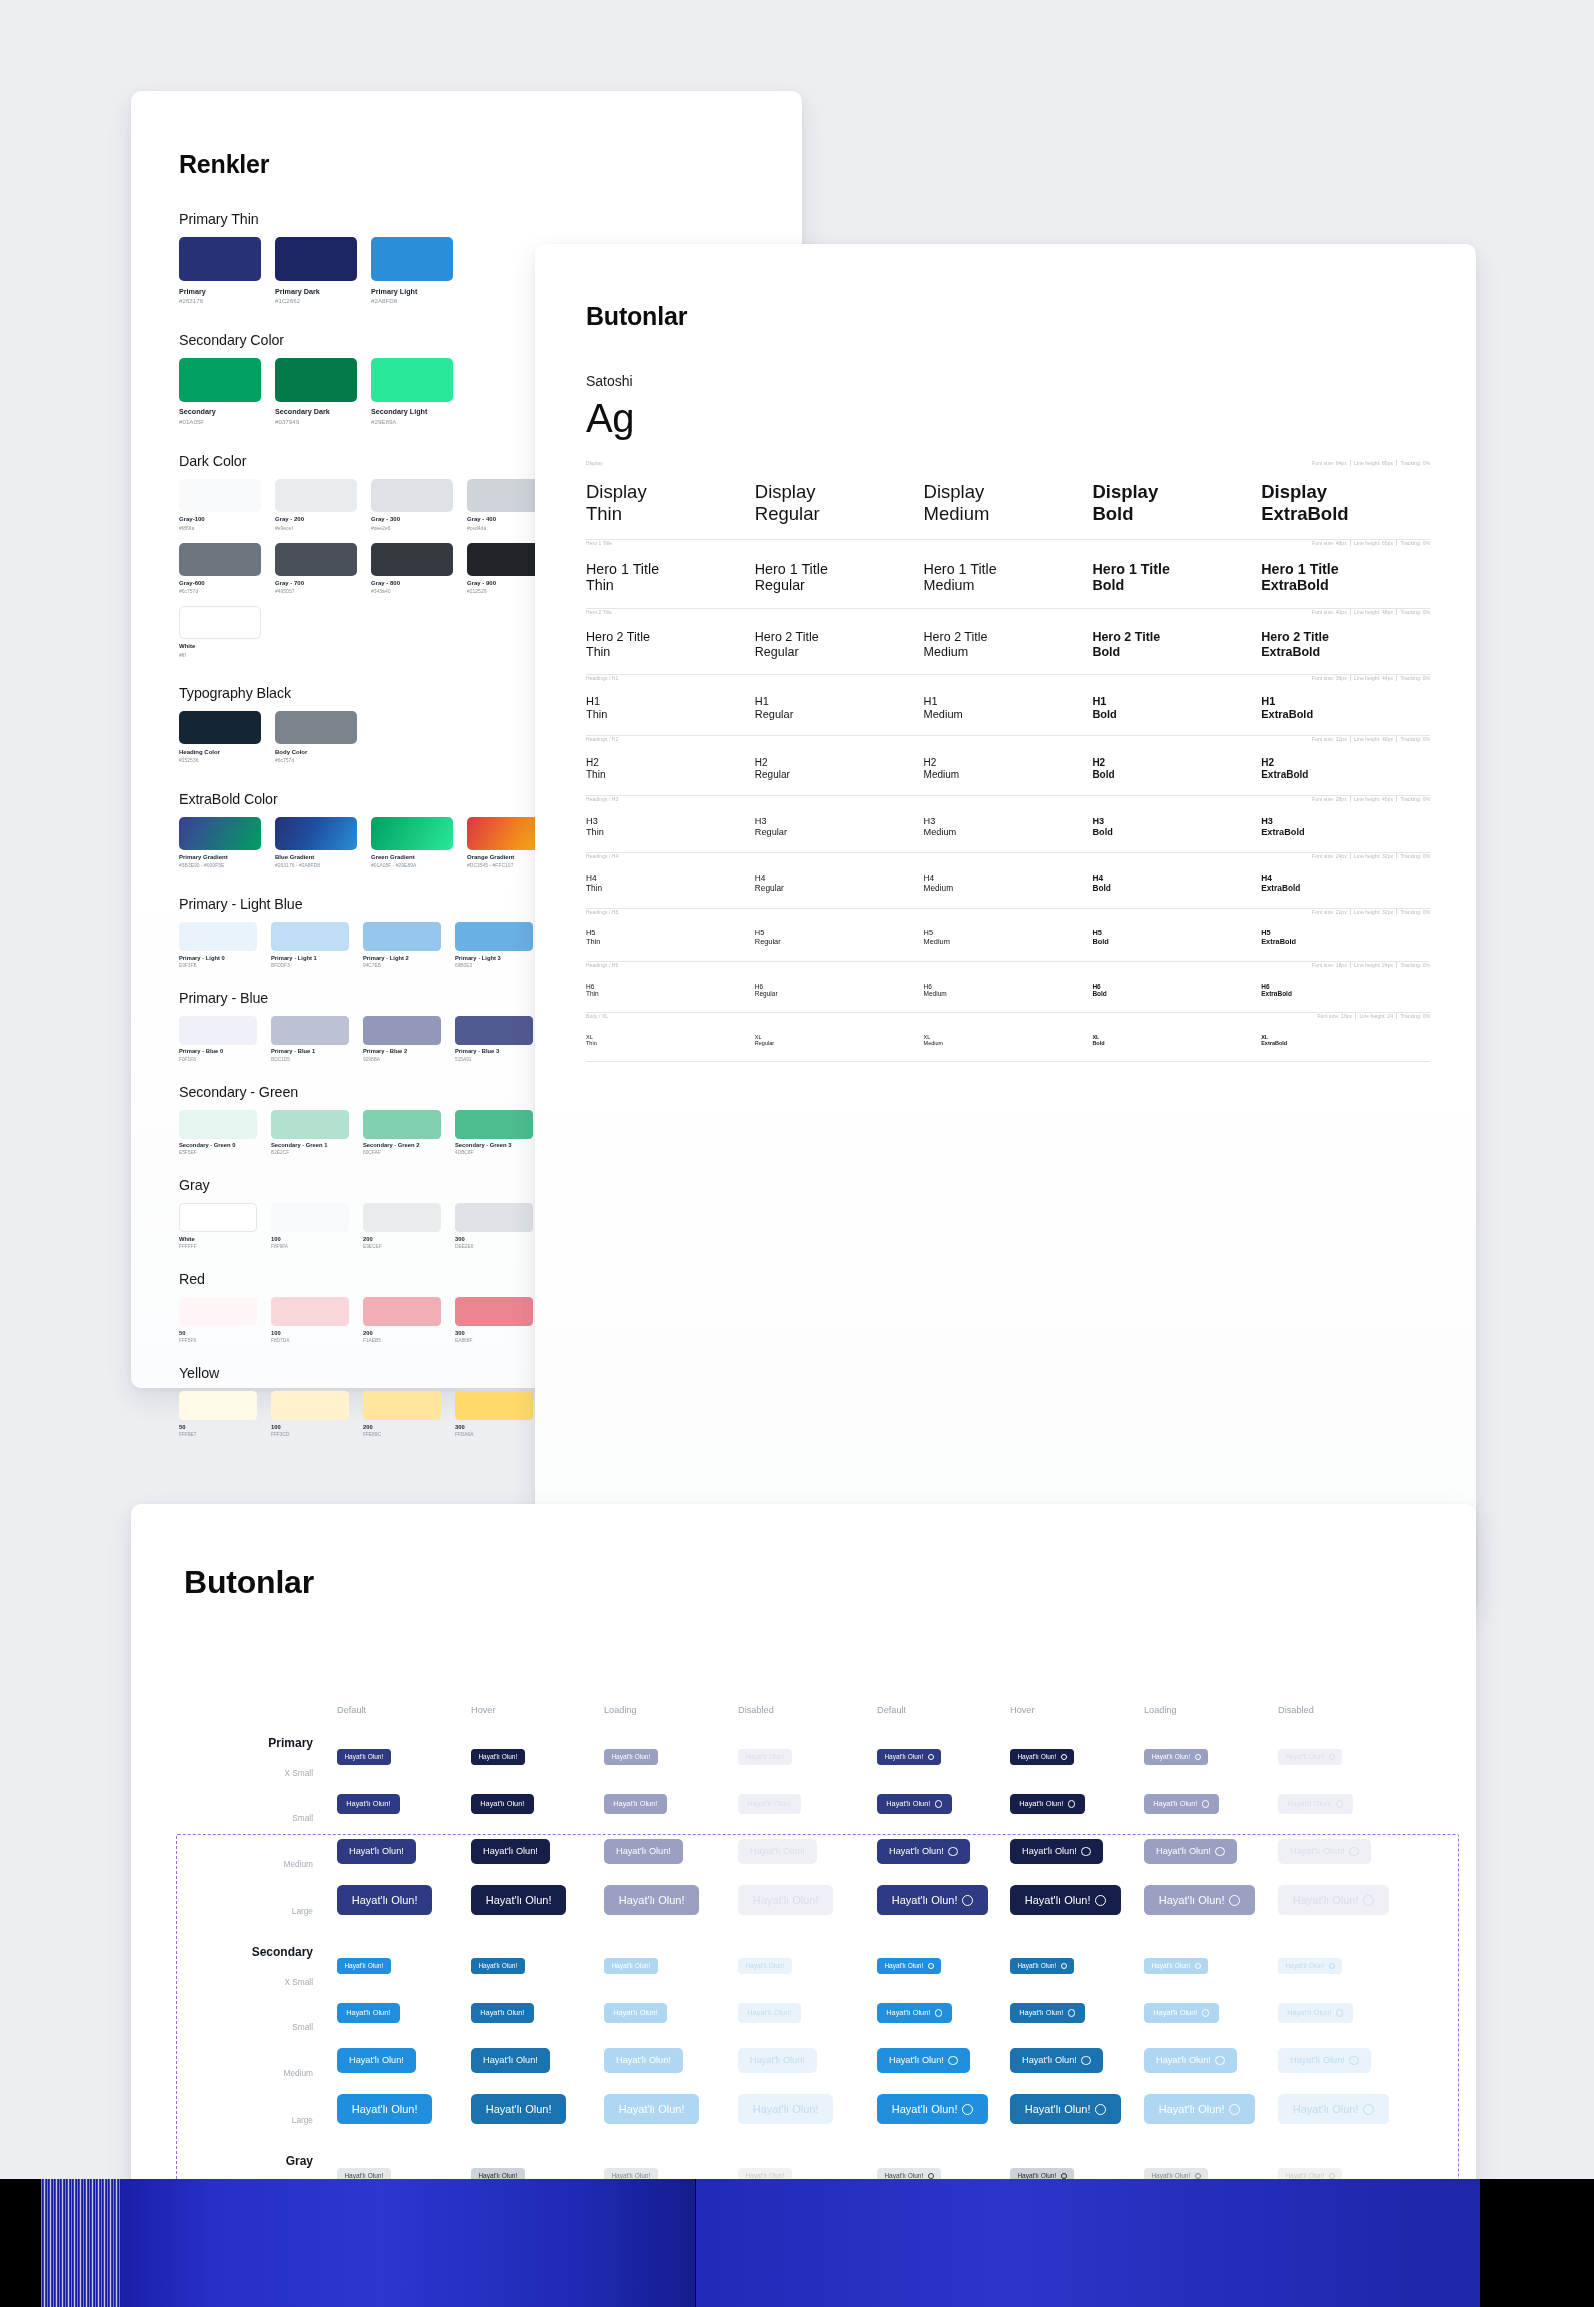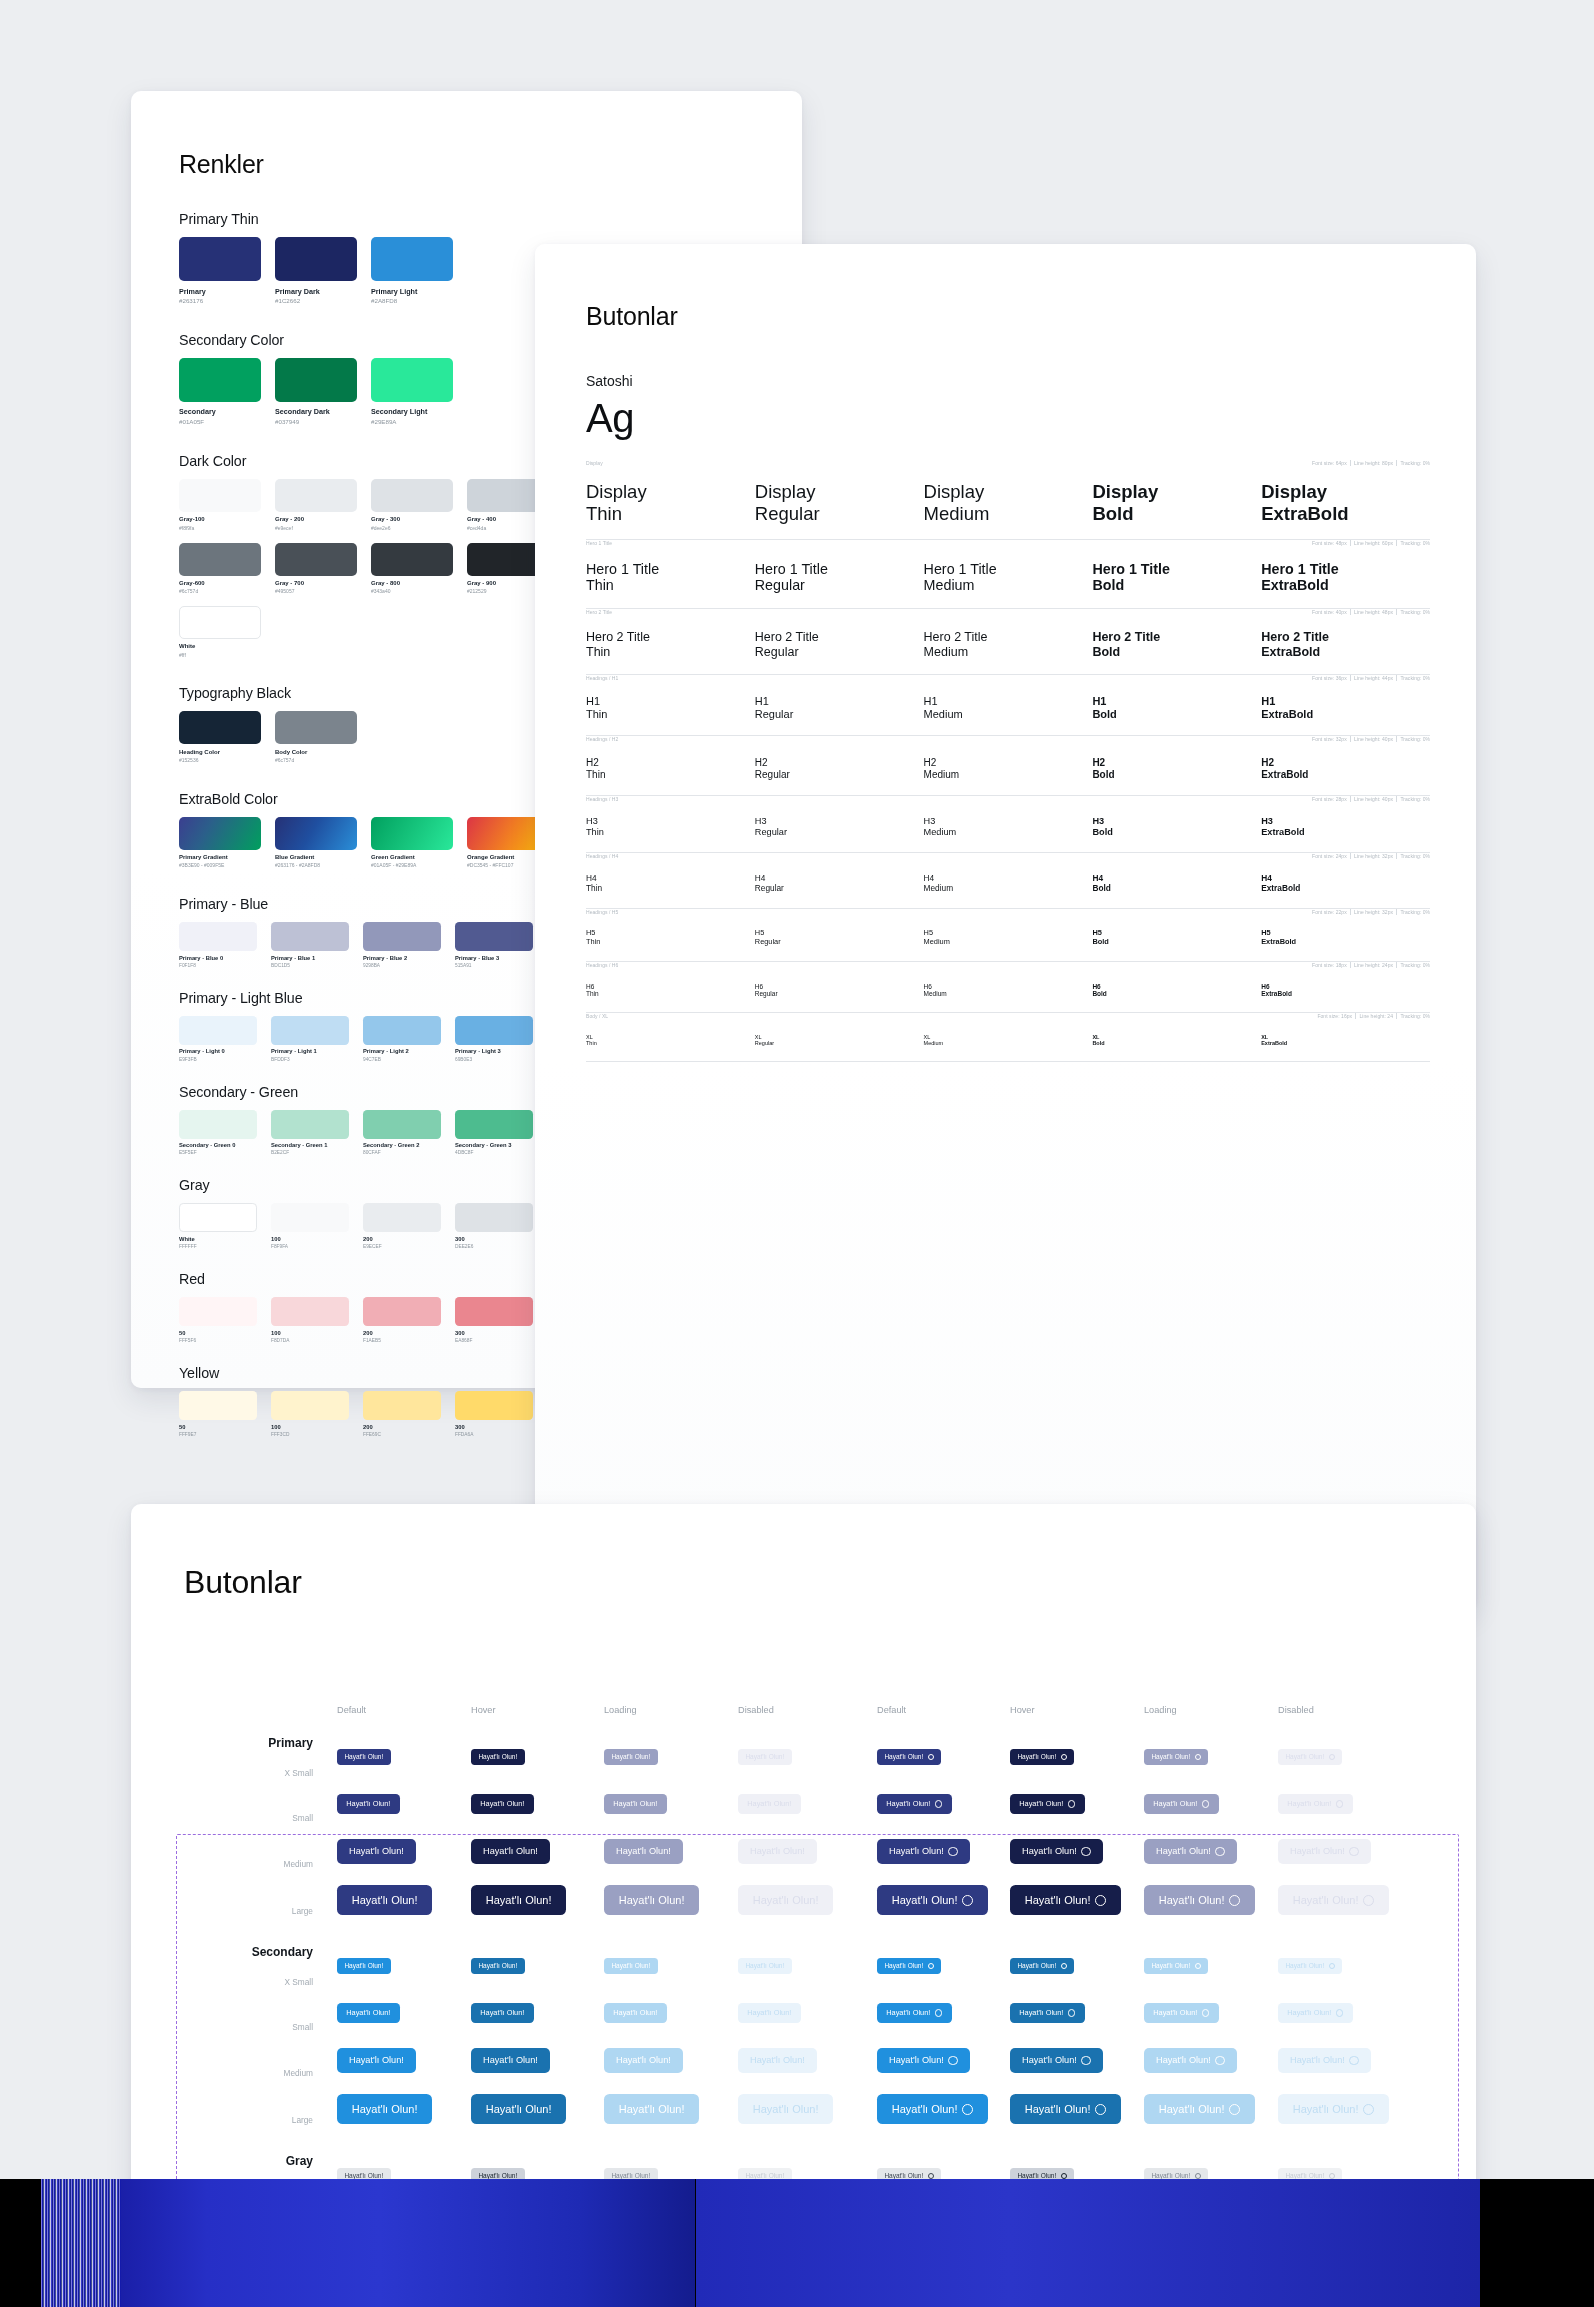--- a/index.html
+++ b/index.html
@@ -41,21 +41,21 @@
     position: absolute;
     background: linear-gradient(180deg, #ffffff 0%, #ffffff 60%, #fbfcfd 100%);
     border-radius: 10px;
     box-shadow: 0 11px 28px rgba(30,40,70,.10), 0 1.8px 6.5px rgba(30,40,70,.05);
   }
   #card-colors   { left: 131px;  top: 91px;  width: 671px; height: 1297px; z-index: 10; }
   #card-typo     { left: 535px; top: 244px;  width: 941px; height: 1364px; z-index: 20; }
   #card-buttons  { left: 131px;  top: 1504px; width: 1345px; height: 1138px; z-index: 30; }
 
   
-  .card-title { font-weight: 400; color: #0c0c0c; letter-spacing: -0.2px; }
+  .card-title { font-weight: 700; color: #0c0c0c; letter-spacing: -0.2px; }
   #colors-title  { position: absolute; left: 48px; top: 59px; font-size: 25px; }
   #typo-title    { position: absolute; left: 51px; top: 58px; font-size: 25px; }
   #buttons-title { position: absolute; left: 53px; top: 60px; font-size: 32px; }
 
   
   #colors-body { position: absolute; left: 48px; top: 120px; right: 0; }
   .sec { margin-bottom: 0; }
   .sec-title { font-size: 14.3px; color: #14181d; font-weight: 400; letter-spacing: -0.1px; margin-bottom: 10px; }
   .sw-row { display: flex; gap: 14px; margin-bottom: 12px; flex-wrap: nowrap; }
   .sw { width: 82px; flex: 0 0 82px; }
@@ -283,20 +283,51 @@
           </div>
           <div class="sw">
             <div class="sw-chip" style="background: linear-gradient(120deg, rgb(98, 106, 113) 0%, rgb(131, 141, 149) 50%, rgb(159, 175, 188) 100%);"></div>
             <div class="sw-name">Dark Gray Gradient</div>
             <div class="sw-hex">#626A71 - #9FAFBC</div>
           </div>
         </div>
         <div class="gap-lg"></div>
       </div>
       <div class="sec">
+        <div class="sec-title">Primary - Light Blue</div>
+        <div class="sw-row scale-row">
+          <div class="sw">
+            <div class="sw-chip" style="background: rgb(233, 243, 251);"></div>
+            <div class="sw-name">Primary  - Light 0</div>
+            <div class="sw-hex">E9F3FB</div>
+          </div>
+          <div class="sw">
+            <div class="sw-chip" style="background: rgb(191, 221, 243);"></div>
+            <div class="sw-name">Primary  - Light 1</div>
+            <div class="sw-hex">BFDDF3</div>
+          </div>
+          <div class="sw">
+            <div class="sw-chip" style="background: rgb(148, 199, 235);"></div>
+            <div class="sw-name">Primary  - Light 2</div>
+            <div class="sw-hex">94C7EB</div>
+          </div>
+          <div class="sw">
+            <div class="sw-chip" style="background: rgb(105, 176, 227);"></div>
+            <div class="sw-name">Primary  - Light 3</div>
+            <div class="sw-hex">69B0E3</div>
+          </div>
+          <div class="sw">
+            <div class="sw-chip" style="background: rgb(84, 165, 223);"></div>
+            <div class="sw-name">Primary  - Light 4</div>
+            <div class="sw-hex">54A5DF</div>
+          </div>
+        </div>
+        <div class="gap-md"></div>
+      </div>
+      <div class="sec">
         <div class="sec-title">Primary - Blue</div>
         <div class="sw-row scale-row">
           <div class="sw">
             <div class="sw-chip" style="background: rgb(240, 241, 248);"></div>
             <div class="sw-name">Primary  - Blue 0</div>
             <div class="sw-hex">F0F1F8</div>
           </div>
           <div class="sw">
             <div class="sw-chip" style="background: rgb(189, 193, 213);"></div>
             <div class="sw-name">Primary  - Blue 1</div>
@@ -309,51 +340,20 @@
           </div>
           <div class="sw">
             <div class="sw-chip" style="background: rgb(81, 90, 145);"></div>
             <div class="sw-name">Primary  - Blue 3</div>
             <div class="sw-hex">515A91</div>
           </div>
           <div class="sw">
             <div class="sw-chip" style="background: rgb(59, 69, 131);"></div>
             <div class="sw-name">Primary  - Blue 4</div>
             <div class="sw-hex">3B4583</div>
-          </div>
-        </div>
-        <div class="gap-md"></div>
-      </div>
-      <div class="sec">
-        <div class="sec-title">Primary - Light Blue</div>
-        <div class="sw-row scale-row">
-          <div class="sw">
-            <div class="sw-chip" style="background: rgb(233, 243, 251);"></div>
-            <div class="sw-name">Primary  - Light 0</div>
-            <div class="sw-hex">E9F3FB</div>
-          </div>
-          <div class="sw">
-            <div class="sw-chip" style="background: rgb(191, 221, 243);"></div>
-            <div class="sw-name">Primary  - Light 1</div>
-            <div class="sw-hex">BFDDF3</div>
-          </div>
-          <div class="sw">
-            <div class="sw-chip" style="background: rgb(148, 199, 235);"></div>
-            <div class="sw-name">Primary  - Light 2</div>
-            <div class="sw-hex">94C7EB</div>
-          </div>
-          <div class="sw">
-            <div class="sw-chip" style="background: rgb(105, 176, 227);"></div>
-            <div class="sw-name">Primary  - Light 3</div>
-            <div class="sw-hex">69B0E3</div>
-          </div>
-          <div class="sw">
-            <div class="sw-chip" style="background: rgb(84, 165, 223);"></div>
-            <div class="sw-name">Primary  - Light 4</div>
-            <div class="sw-hex">54A5DF</div>
           </div>
         </div>
         <div class="gap-md"></div>
       </div>
       <div class="sec">
         <div class="sec-title">Secondary - Green</div>
         <div class="sw-row scale-row">
           <div class="sw">
             <div class="sw-chip" style="background: rgb(229, 245, 239);"></div>
             <div class="sw-name">Secondary - Green 0</div>

